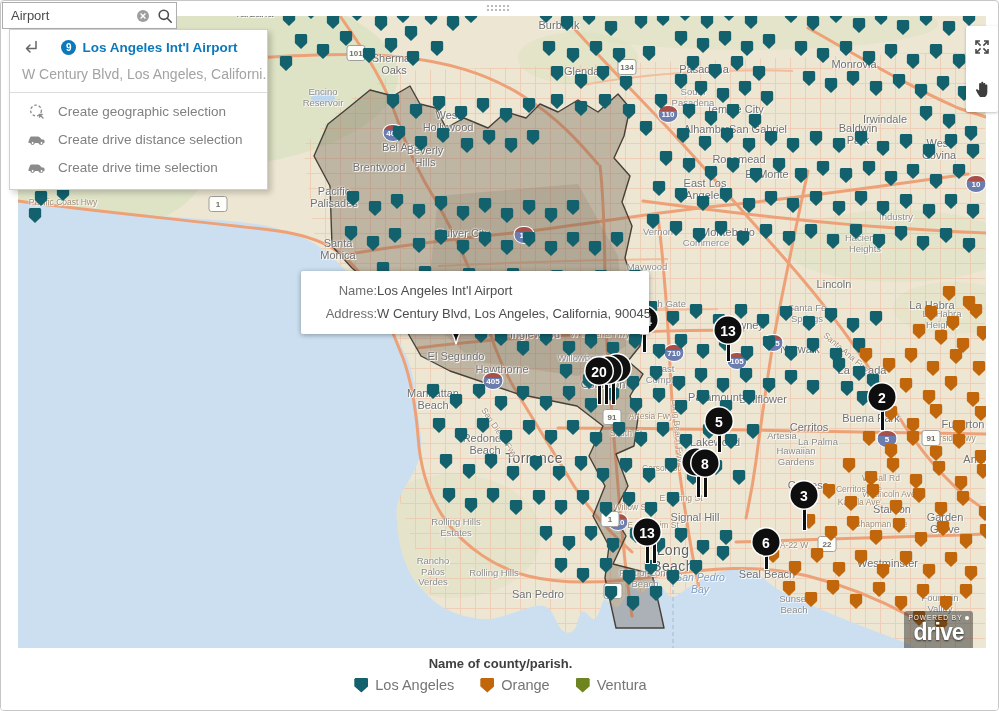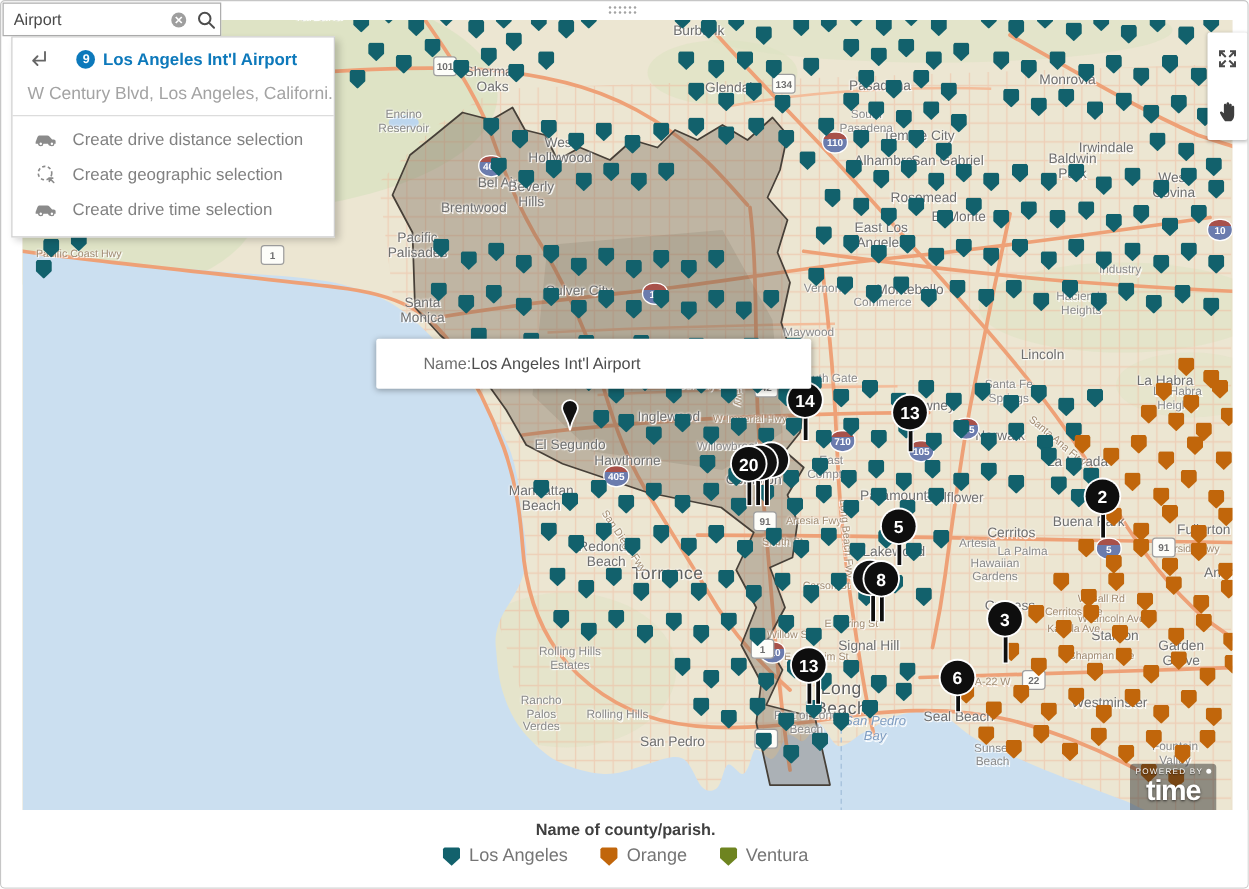--- a/index.html
+++ b/index.html
@@ -716,27 +716,31 @@
           <div class="cl-circle">13</div>
         </div>
         <div class="cluster" style="left: 748px; top: 526px;">
           <div class="cl-stem" style="left: -1.5px; height: 27px;"></div>
           <div class="cl-circle">6</div>
         </div>
       </div>
 
     <div class="esri-box">
       <div class="esri-powered">POWERED BY</div>
-      <div class="esri-logo">time</div>
+      <div class="esri-logo">drive</div>
     </div>
 
     <div class="tooltip">
       <div class="tt-row">
         <span class="tt-label">Name:</span>
         <span class="tt-value">Los Angeles Int'l Airport</span>
+      </div>
+      <div class="tt-row">
+        <span class="tt-label">Address:</span>
+        <span class="tt-value">W Century Blvd, Los Angeles, California, 90045</span>
       </div>
     </div>
   </div>
 
   <div class="map-toolbar">
     <div class="tool-btn">
       <svg width="18" height="18" viewBox="0 0 18 18" fill="none" stroke="#4a4a4a" stroke-width="1.6">
         <path d="M11 3 h4 v4 M15 3 l-4.6 4.6 M7 3 H3 v4 M3 3 l4.6 4.6 M15 11 v4 h-4 M15 15 l-4.6-4.6 M3 11 v4 h4 M3 15 l4.6-4.6"></path>
       </svg>
     </div>
@@ -773,37 +777,37 @@
       <span class="dd-title-wrap">
         <span class="dd-badge" id="dd-badge" style="background: rgb(13, 121, 187);">9</span>
         <span class="dd-title" id="dd-title" style="color: rgb(13, 121, 187);">Los Angeles Int'l Airport</span>
       </span>
     </div>
     <div class="dd-sub">W Century Blvd, Los Angeles, Californi...</div>
     <div class="dd-divider"></div>
     <div class="dd-menu" id="dd-menu">
   <div class="dd-item">
     <span class="dd-icon">
+            <svg width="17" height="17" viewBox="0 0 17 17" fill="none" stroke="#8b8b8b" stroke-width="1.3">
+              <circle cx="8" cy="7.5" r="5.4" stroke-dasharray="2.6,2"></circle>
+              <path d="M11.5 11.5 l3.5 3.5 M11.5 14.2 V11.5 h2.7" stroke-linecap="round"></path>
+            </svg>
+          </span>
+    <span class="txt">Create geographic selection</span>
+  </div>
+
+  <div class="dd-item">
+    <span class="dd-icon">
             <svg width="19" height="13" viewBox="0 0 19 13" fill="#8b8b8b">
               <path d="M1.5 8.5 L3 4.6 C3.3 3.9 3.9 3.4 4.7 3.4 h6 c.8 0 1.5.3 2 .9 l2 2.3 h1.3 c.8 0 1.5.6 1.5 1.4 V10 h-1.9 a2.2 2.2 0 0 1-4.3 0 H7.7 a2.2 2.2 0 0 1-4.3 0 H1.5 Z"></path>
               <circle cx="5.6" cy="10" r="1.5" fill="#fff" stroke="#8b8b8b"></circle>
               <circle cx="14.5" cy="10" r="1.5" fill="#fff" stroke="#8b8b8b"></circle>
             </svg>
           </span>
     <span class="txt">Create drive distance selection</span>
-  </div>
-
-  <div class="dd-item">
-    <span class="dd-icon">
-            <svg width="17" height="17" viewBox="0 0 17 17" fill="none" stroke="#8b8b8b" stroke-width="1.3">
-              <circle cx="8" cy="7.5" r="5.4" stroke-dasharray="2.6,2"></circle>
-              <path d="M11.5 11.5 l3.5 3.5 M11.5 14.2 V11.5 h2.7" stroke-linecap="round"></path>
-            </svg>
-          </span>
-    <span class="txt">Create geographic selection</span>
   </div>
 
   <div class="dd-item">
     <span class="dd-icon">
             <svg width="19" height="13" viewBox="0 0 19 13" fill="#8b8b8b">
               <path d="M1.5 8.5 L3 4.6 C3.3 3.9 3.9 3.4 4.7 3.4 h6 c.8 0 1.5.3 2 .9 l2 2.3 h1.3 c.8 0 1.5.6 1.5 1.4 V10 h-1.9 a2.2 2.2 0 0 1-4.3 0 H7.7 a2.2 2.2 0 0 1-4.3 0 H1.5 Z"></path>
               <circle cx="5.6" cy="10" r="1.5" fill="#fff" stroke="#8b8b8b"></circle>
               <circle cx="14.5" cy="10" r="1.5" fill="#fff" stroke="#8b8b8b"></circle>
             </svg>
           </span>

